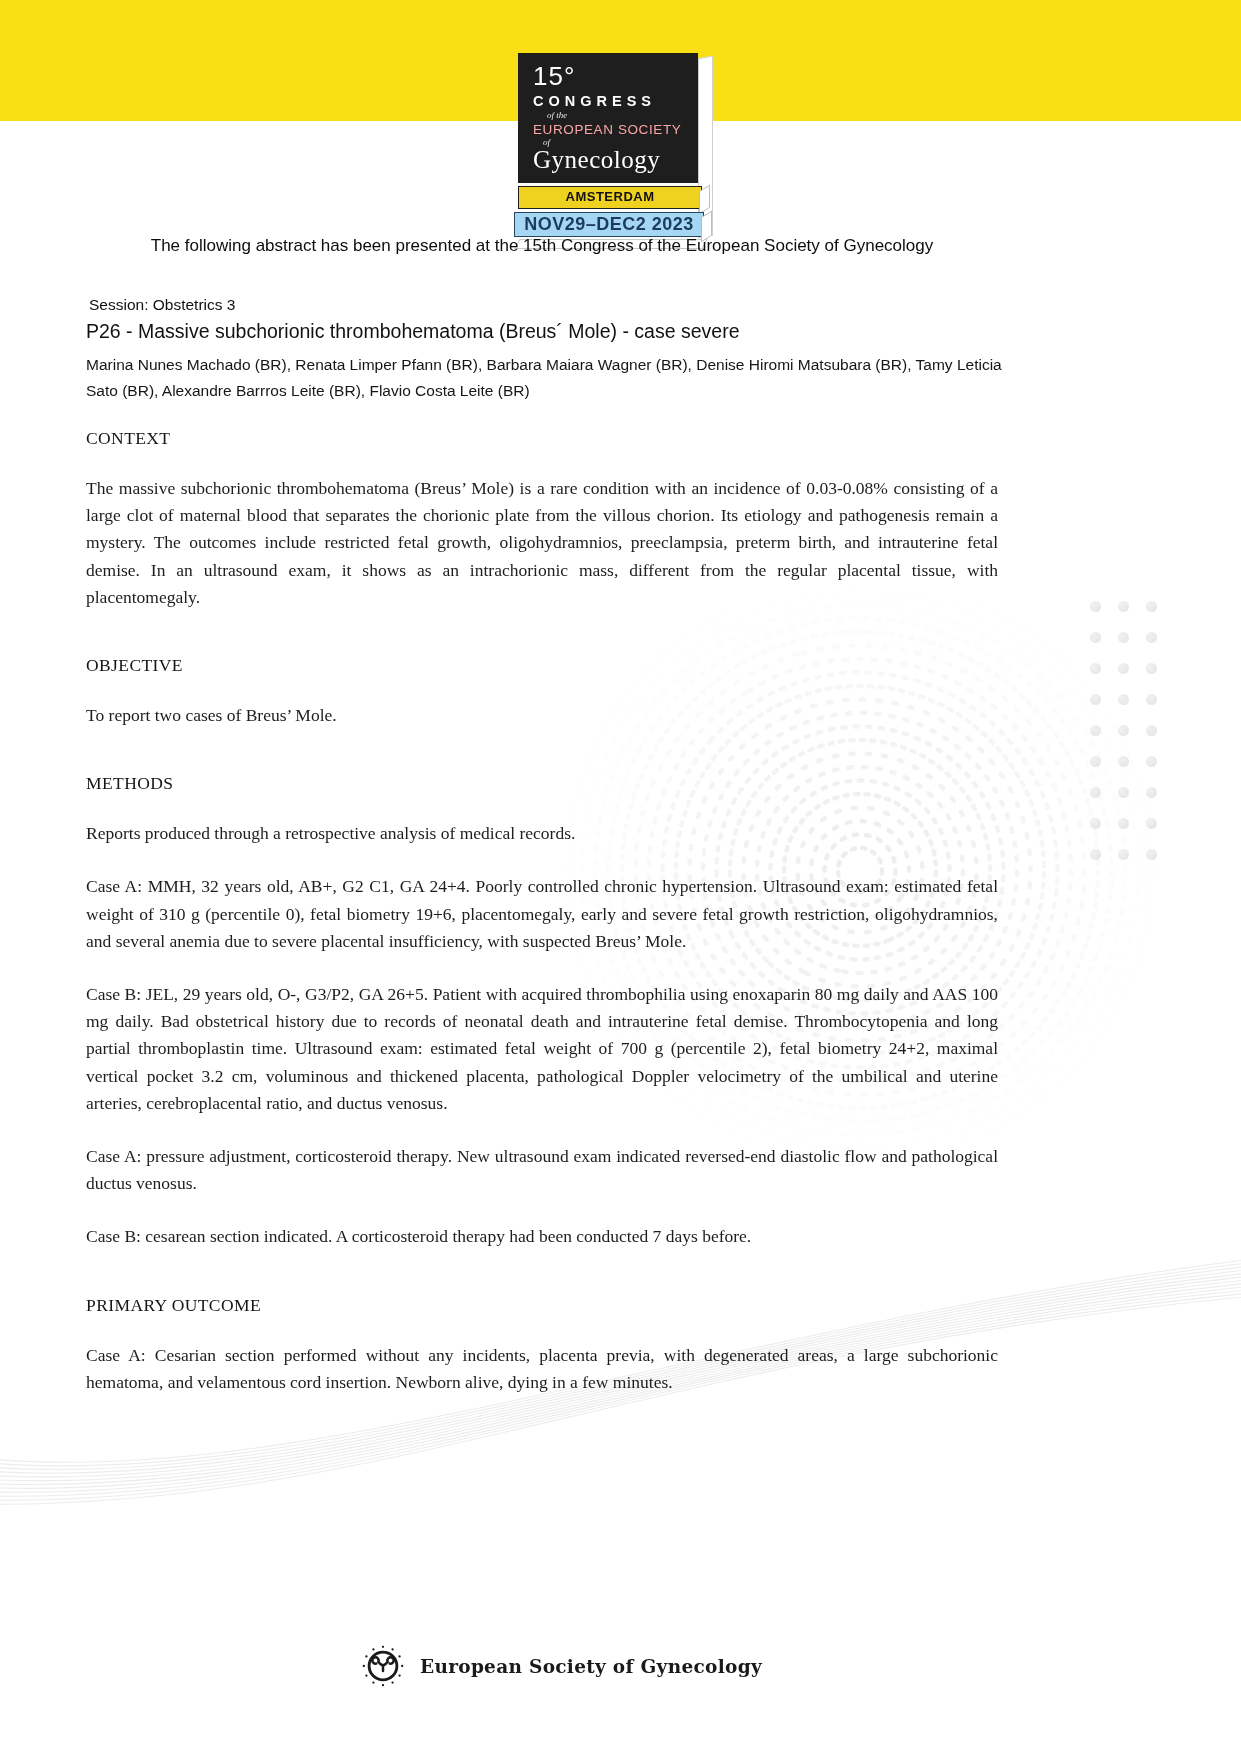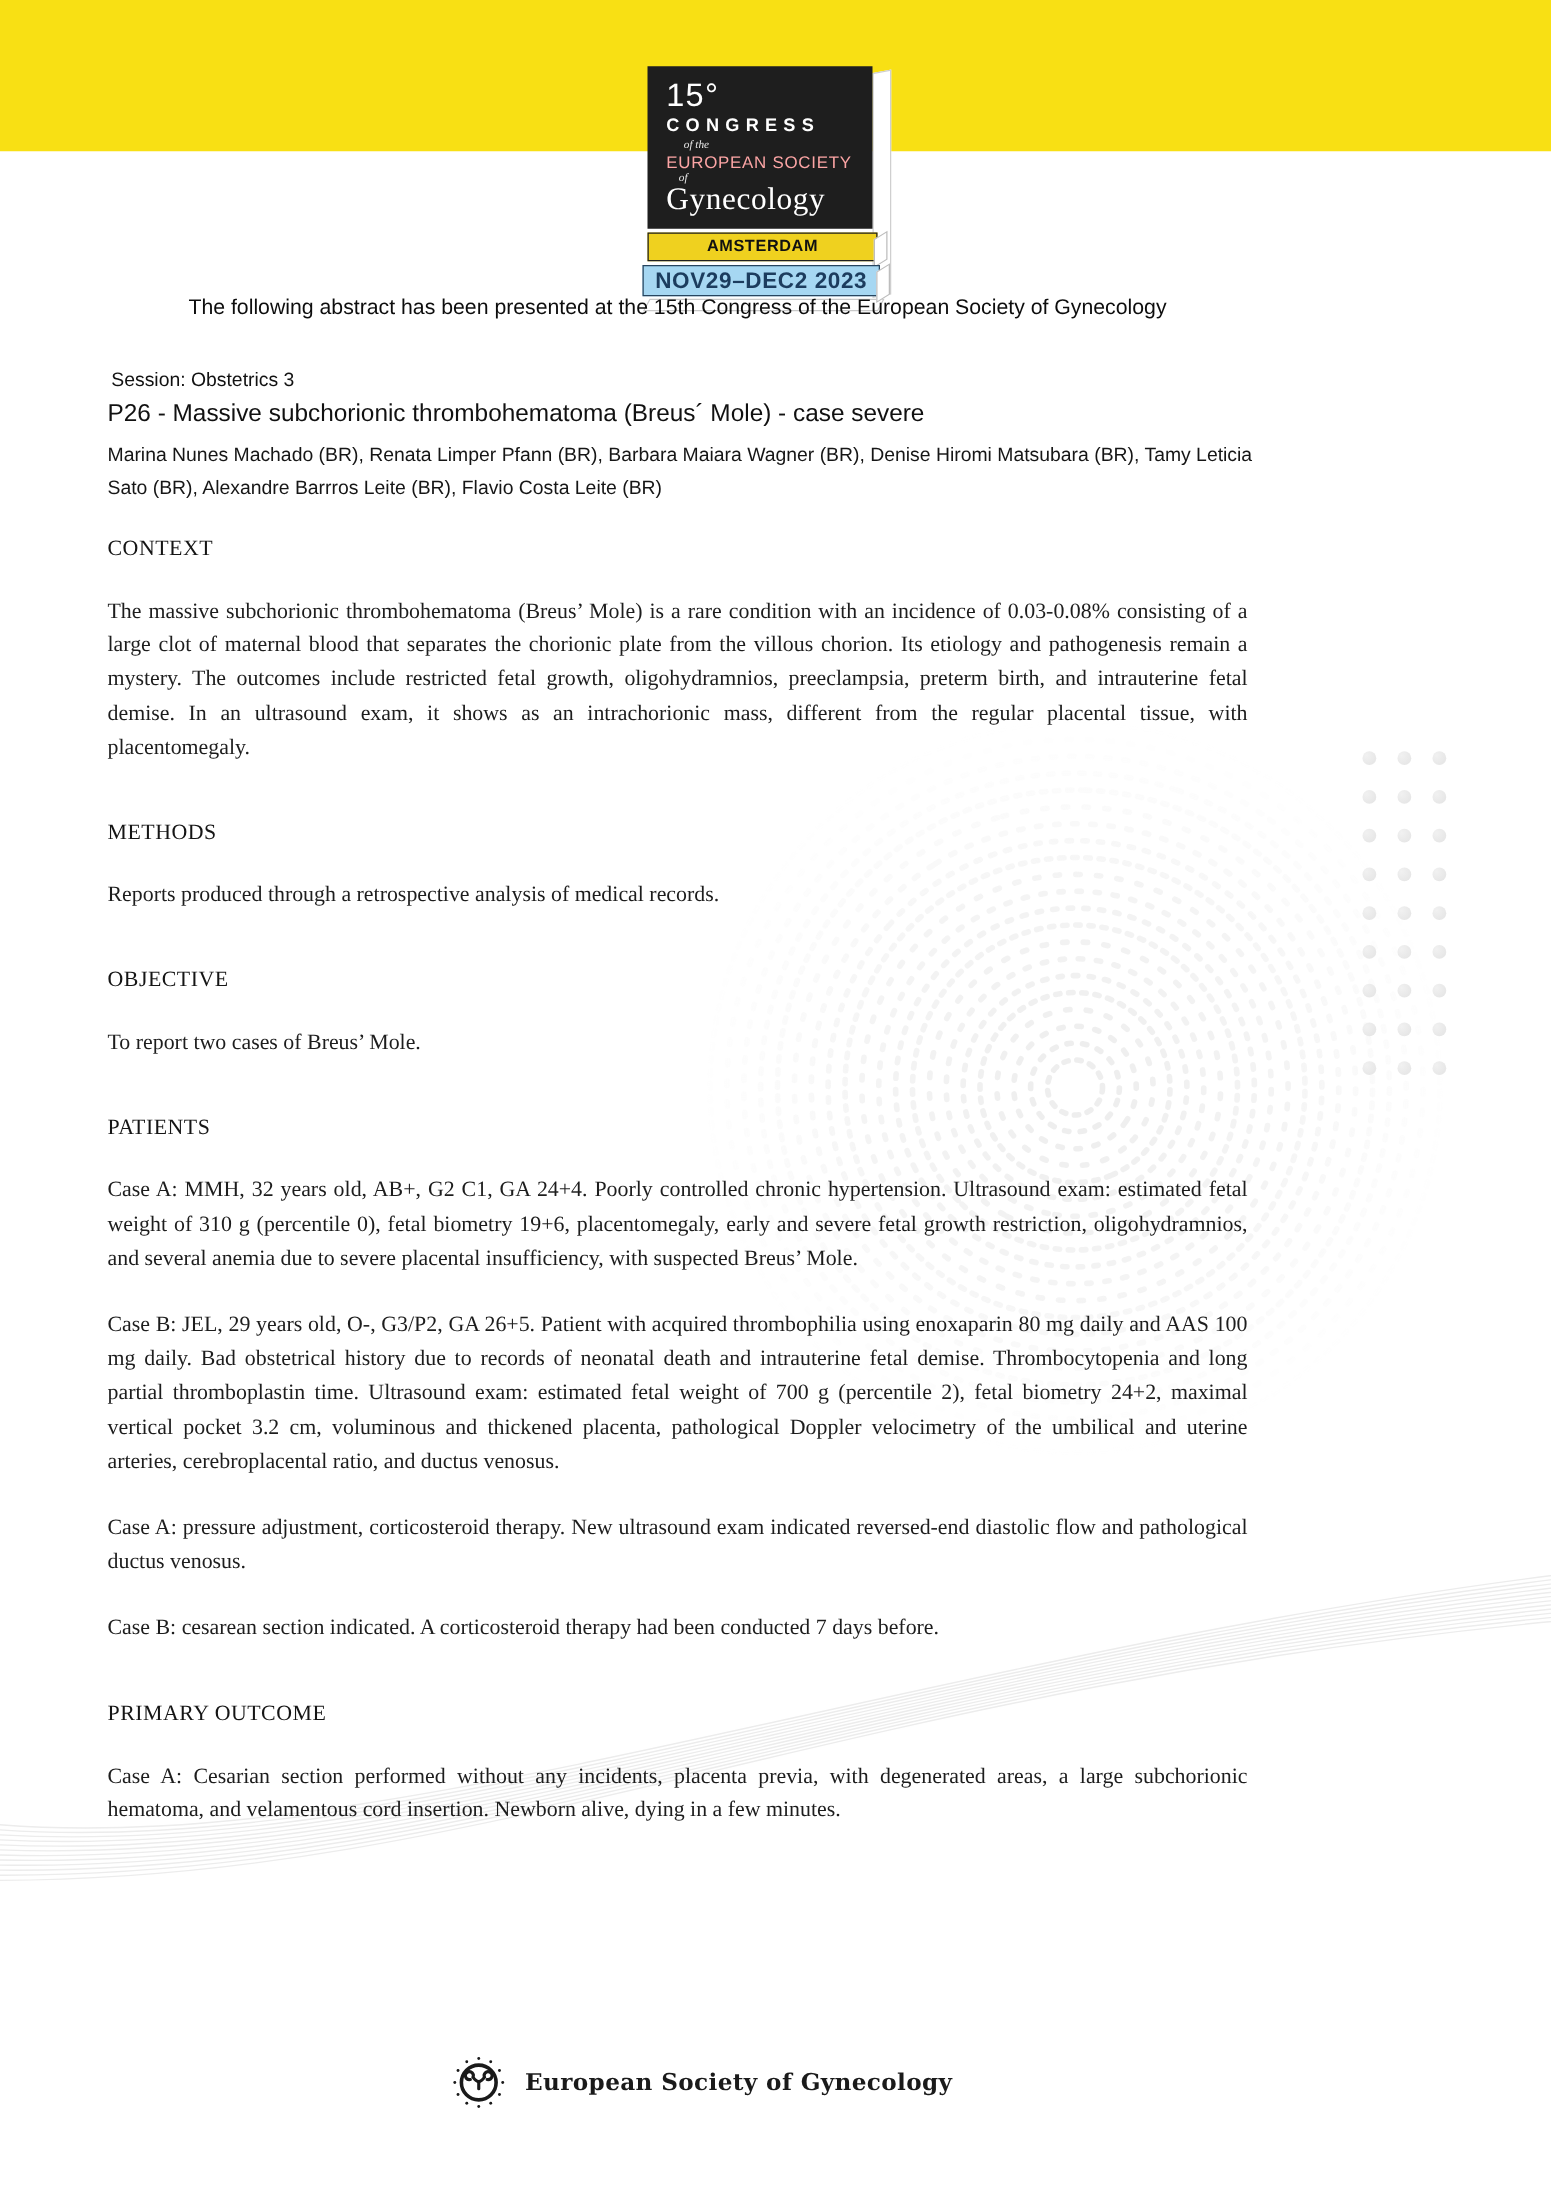--- a/index.html
+++ b/index.html
@@ -171,31 +171,30 @@
     <div class="session">Session: Obstetrics 3</div>
     <h1 class="title">P26 - Massive subchorionic thrombohematoma (Breus´ Mole) - case severe</h1>
     <div class="authors">Marina Nunes Machado  (BR), Renata Limper Pfann (BR), Barbara Maiara Wagner (BR), Denise Hiromi Matsubara (BR), Tamy Leticia Sato (BR), Alexandre  Barrros Leite  (BR), Flavio  Costa Leite  (BR)</div>
 
     <section class="sec">
       <h2 class="sec-heading">CONTEXT</h2>
       <p class="body-para">The massive subchorionic thrombohematoma (Breus’ Mole) is a rare condition with an incidence of 0.03-0.08% consisting of a large clot of maternal blood that separates the chorionic plate from the villous chorion. Its etiology and pathogenesis remain a mystery. The outcomes include restricted fetal growth, oligohydramnios, preeclampsia, preterm birth, and intrauterine fetal demise. In an ultrasound exam, it shows as an intrachorionic mass, different from the regular placental tissue, with placentomegaly.</p>
     </section>
 
     <section class="sec">
+      <h2 class="sec-heading">OBJECTIVE</h2>
+      <p class="body-para">To report two cases of Breus’ Mole.</p>
+    </section>
+
+    <section class="sec">
       <h2 class="sec-heading">METHODS</h2>
       <p class="body-para">Reports produced through a retrospective analysis of medical records.</p>
     </section>
 
     <section class="sec">
-      <h2 class="sec-heading">OBJECTIVE</h2>
-      <p class="body-para">To report two cases of Breus’ Mole.</p>
-    </section>
-
-    <section class="sec">
-      <h2 class="sec-heading">PATIENTS</h2>
       <p class="body-para">Case A: MMH, 32 years old, AB+, G2 C1, GA 24+4. Poorly controlled chronic hypertension. Ultrasound exam: estimated fetal weight of 310 g (percentile 0), fetal biometry 19+6, placentomegaly, early and severe fetal growth restriction, oligohydramnios, and several anemia due to severe placental insufficiency, with suspected Breus’ Mole.</p>
       <p class="body-para">Case B: JEL, 29 years old, O-, G3/P2, GA 26+5. Patient with acquired thrombophilia using enoxaparin 80 mg daily and AAS 100 mg daily. Bad obstetrical history due to records of neonatal death and intrauterine fetal demise. Thrombocytopenia and long partial thromboplastin time. Ultrasound exam: estimated fetal weight of 700 g (percentile 2), fetal biometry 24+2, maximal vertical pocket 3.2 cm, voluminous and thickened placenta, pathological Doppler velocimetry of the umbilical and uterine arteries, cerebroplacental ratio, and ductus venosus.</p>
     </section>
 
     <section class="sec">
       <p class="body-para">Case A: pressure adjustment, corticosteroid therapy. New ultrasound exam indicated reversed-end diastolic flow and pathological ductus venosus.</p>
       <p class="body-para">Case B: cesarean section indicated. A corticosteroid therapy had been conducted 7 days before.</p>
     </section>
 
     <section class="sec">

